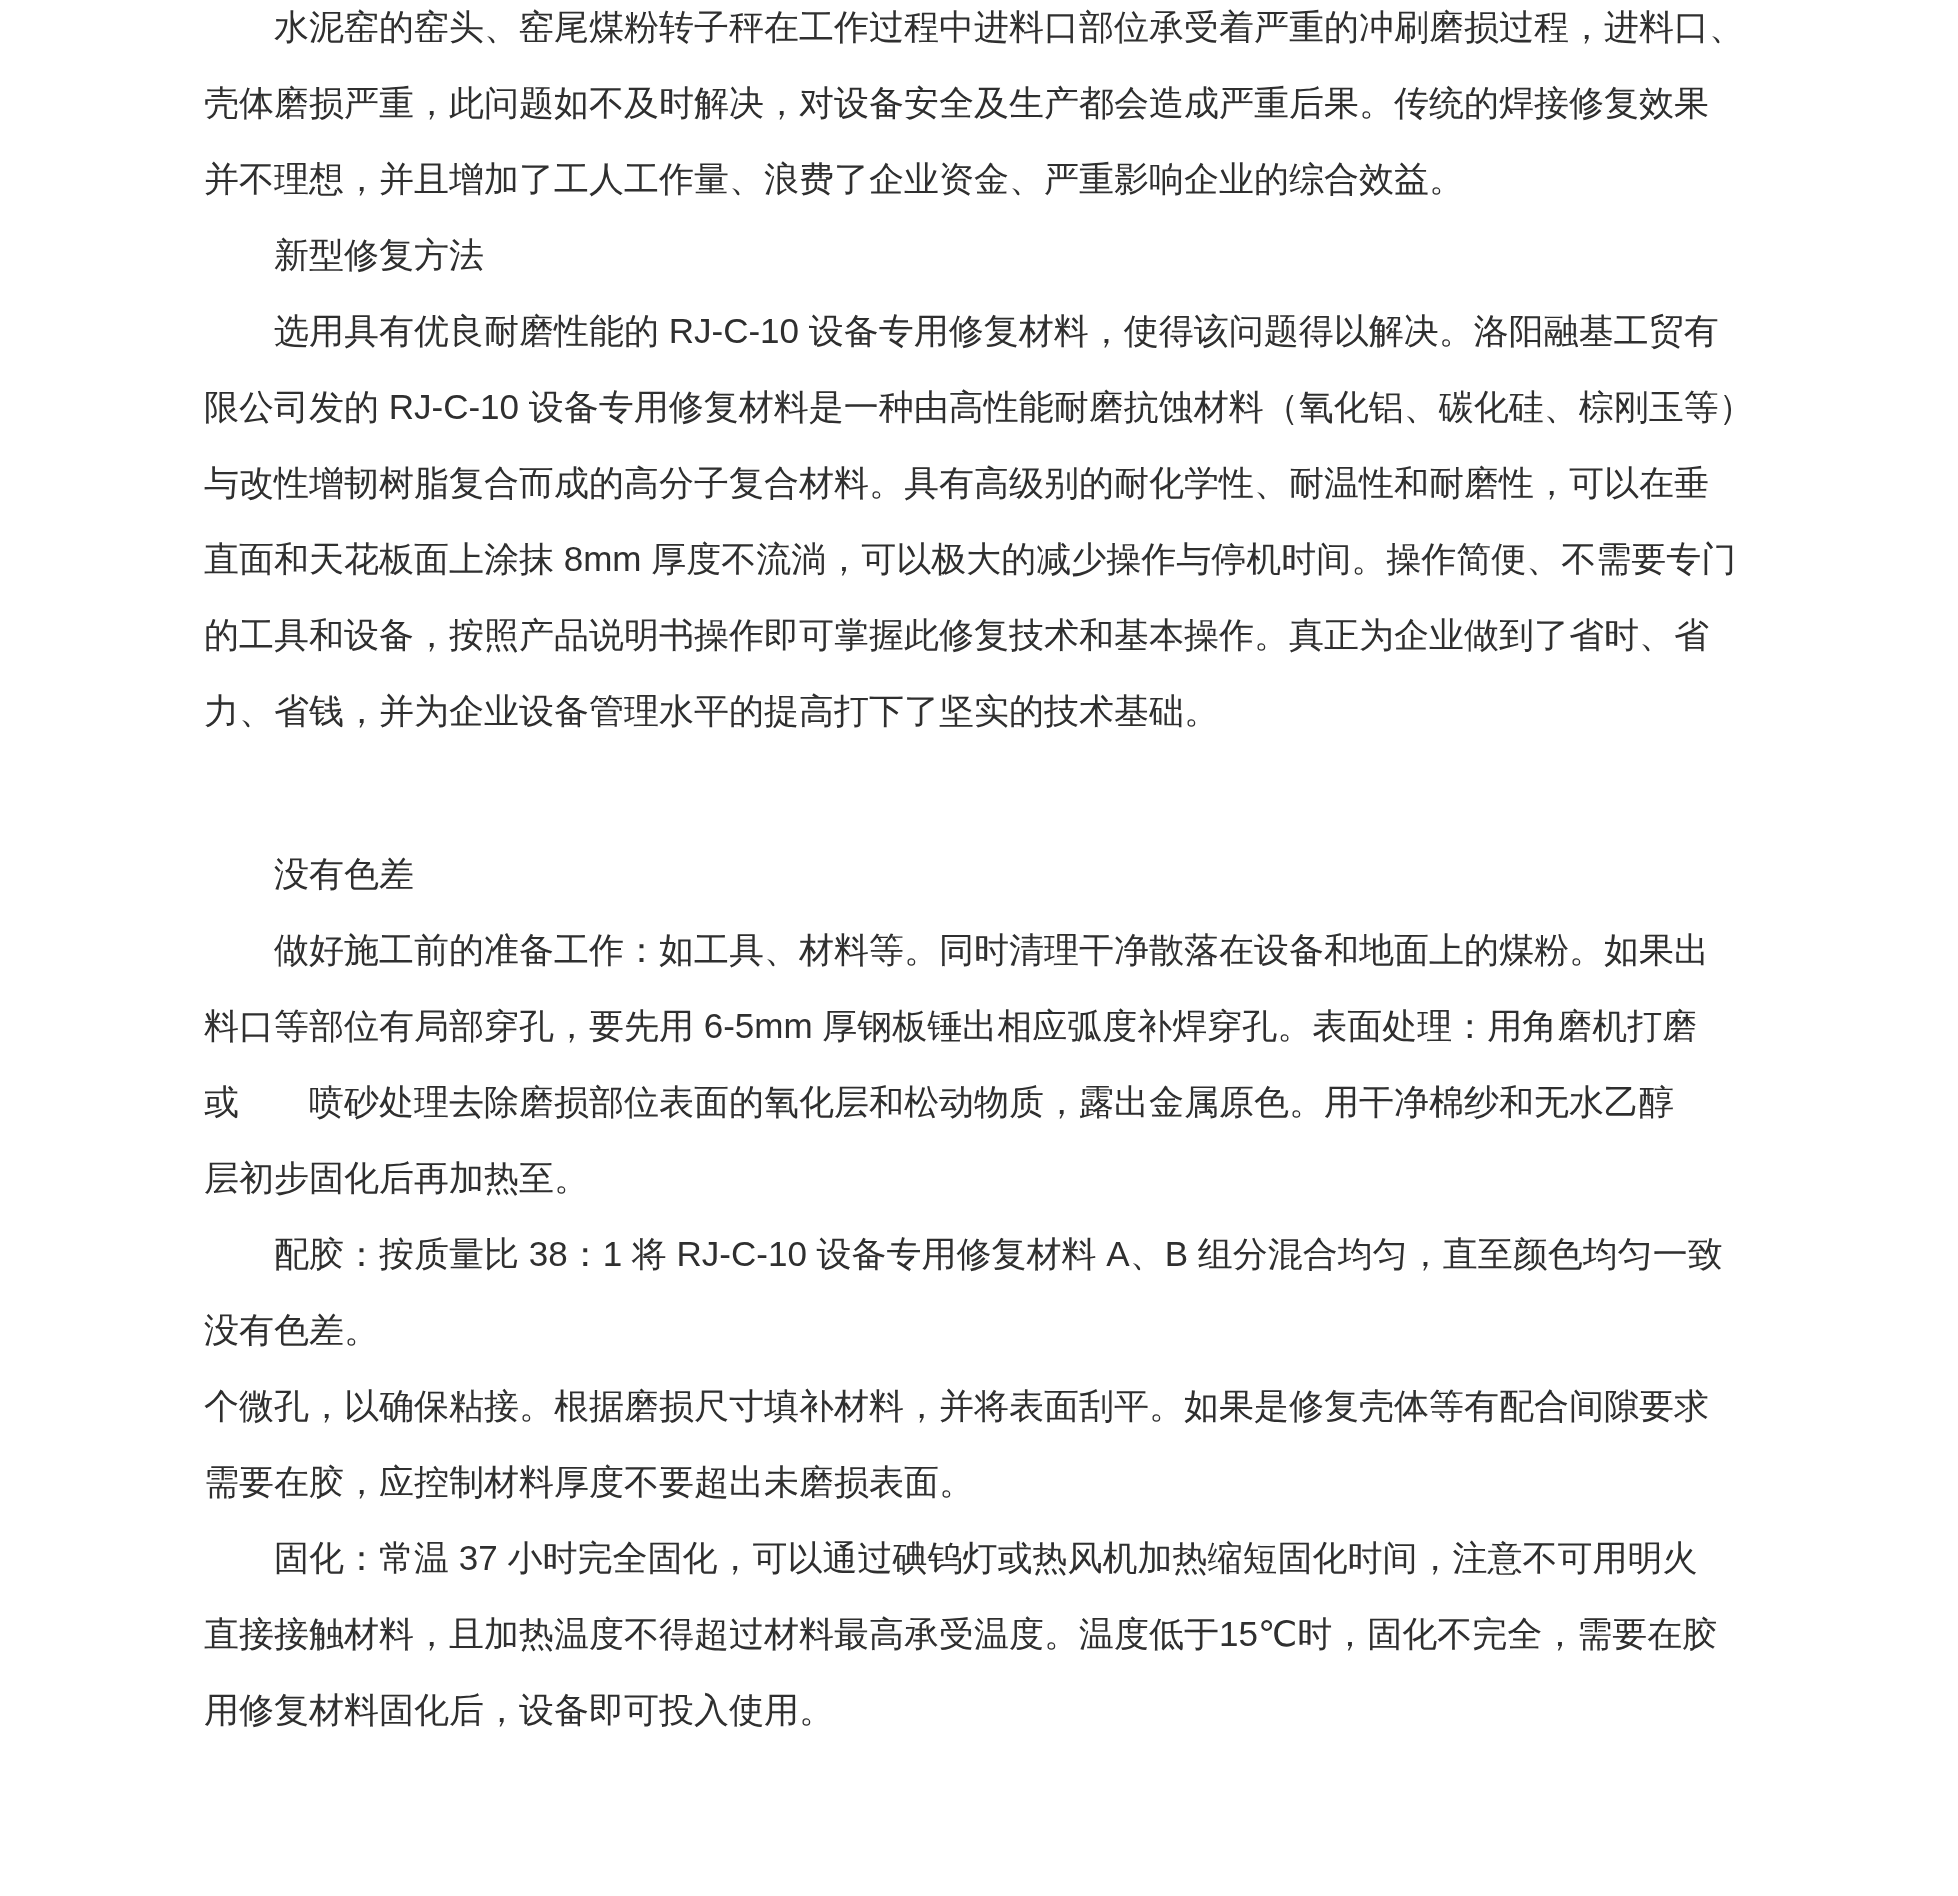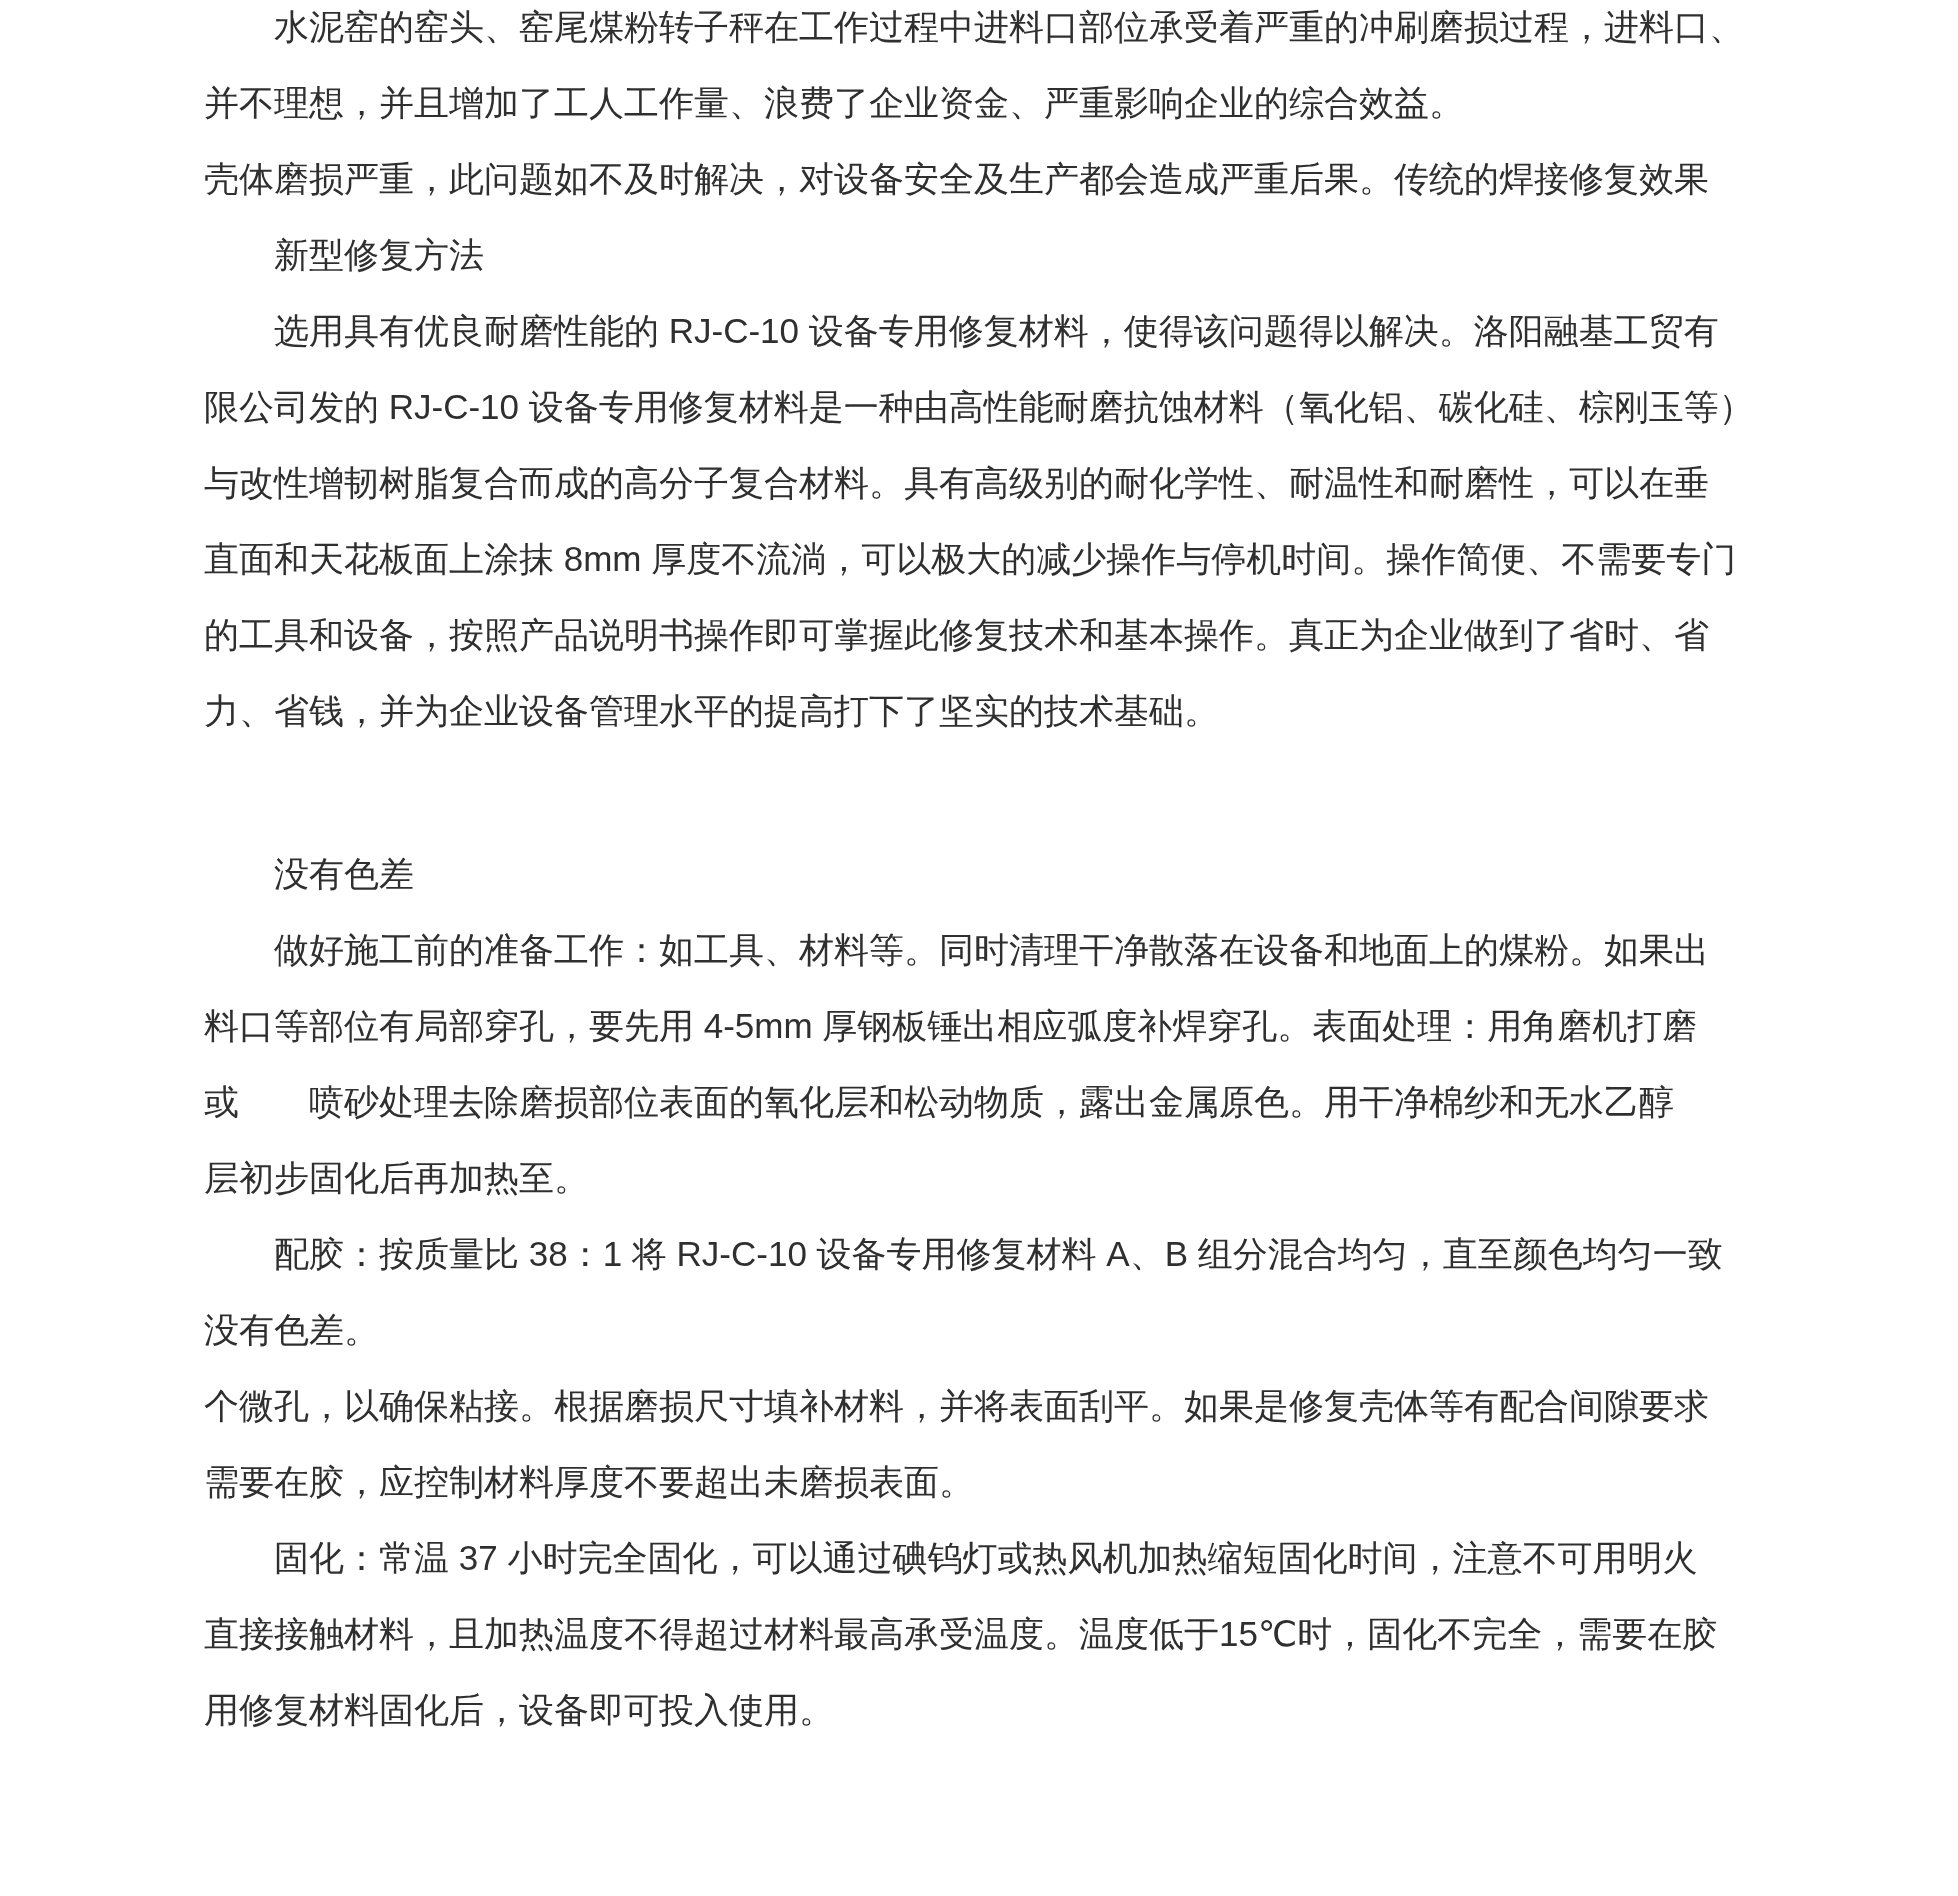--- a/index.html
+++ b/index.html
@@ -35,33 +35,33 @@
   .line.blank {
     height: 87px;
   }
 </style>
 </head>
 <body>
 
 <div class="page">
   <div class="doc">
       <div class="line body">　　水泥窑的窑头、窑尾煤粉转子秤在工作过程中进料口部位承受着严重的冲刷磨损过程，进料口、</div>
+      <div class="line body">壳体磨损严重，此问题如不及时解决，对设备安全及生产都会造成严重后果。传统的焊接修复效果</div>
       <div class="line body">并不理想，并且增加了工人工作量、浪费了企业资金、严重影响企业的综合效益。</div>
-      <div class="line body">壳体磨损严重，此问题如不及时解决，对设备安全及生产都会造成严重后果。传统的焊接修复效果</div>
       <div class="line heading">　　新型修复方法</div>
       <div class="line body">　　选用具有优良耐磨性能的 RJ-C-10 设备专用修复材料，使得该问题得以解决。洛阳融基工贸有</div>
       <div class="line body">限公司发的 RJ-C-10 设备专用修复材料是一种由高性能耐磨抗蚀材料（氧化铝、碳化硅、棕刚玉等）</div>
       <div class="line body">与改性增韧树脂复合而成的高分子复合材料。具有高级别的耐化学性、耐温性和耐磨性，可以在垂</div>
       <div class="line body">直面和天花板面上涂抹 8mm 厚度不流淌，可以极大的减少操作与停机时间。操作简便、不需要专门</div>
       <div class="line body">的工具和设备，按照产品说明书操作即可掌握此修复技术和基本操作。真正为企业做到了省时、省</div>
       <div class="line body">力、省钱，并为企业设备管理水平的提高打下了坚实的技术基础。</div>
       <div class="line blank"></div>
       <div class="line heading">　　没有色差</div>
       <div class="line body">　　做好施工前的准备工作：如工具、材料等。同时清理干净散落在设备和地面上的煤粉。如果出</div>
-      <div class="line body">料口等部位有局部穿孔，要先用 4-5mm 厚钢板锤出相应弧度补焊穿孔。表面处理：用角磨机打磨</div>
+      <div class="line body">料口等部位有局部穿孔，要先用 6-5mm 厚钢板锤出相应弧度补焊穿孔。表面处理：用角磨机打磨</div>
       <div class="line body">或　　喷砂处理去除磨损部位表面的氧化层和松动物质，露出金属原色。用干净棉纱和无水乙醇</div>
       <div class="line body">层初步固化后再加热至。</div>
       <div class="line body">　　配胶：按质量比 38：1 将 RJ-C-10 设备专用修复材料 A、B 组分混合均匀，直至颜色均匀一致</div>
       <div class="line body">没有色差。</div>
       <div class="line body">个微孔，以确保粘接。根据磨损尺寸填补材料，并将表面刮平。如果是修复壳体等有配合间隙要求</div>
       <div class="line body">需要在胶，应控制材料厚度不要超出未磨损表面。</div>
       <div class="line body">　　固化：常温 37 小时完全固化，可以通过碘钨灯或热风机加热缩短固化时间，注意不可用明火</div>
       <div class="line body">直接接触材料，且加热温度不得超过材料最高承受温度。温度低于15℃时，固化不完全，需要在胶</div>
       <div class="line body">用修复材料固化后，设备即可投入使用。</div>
     </div>

